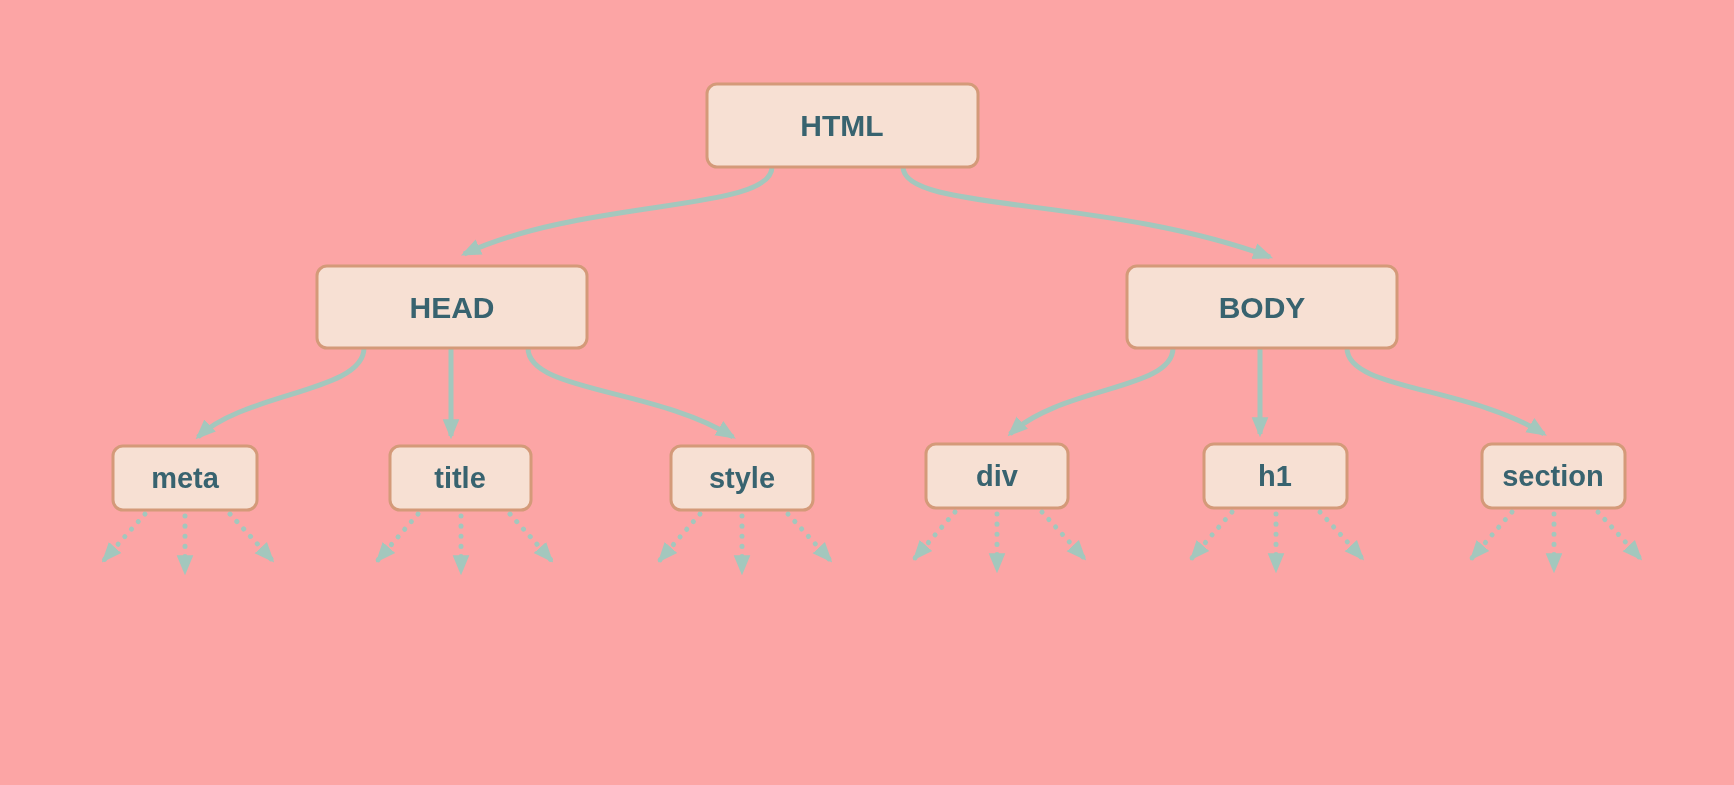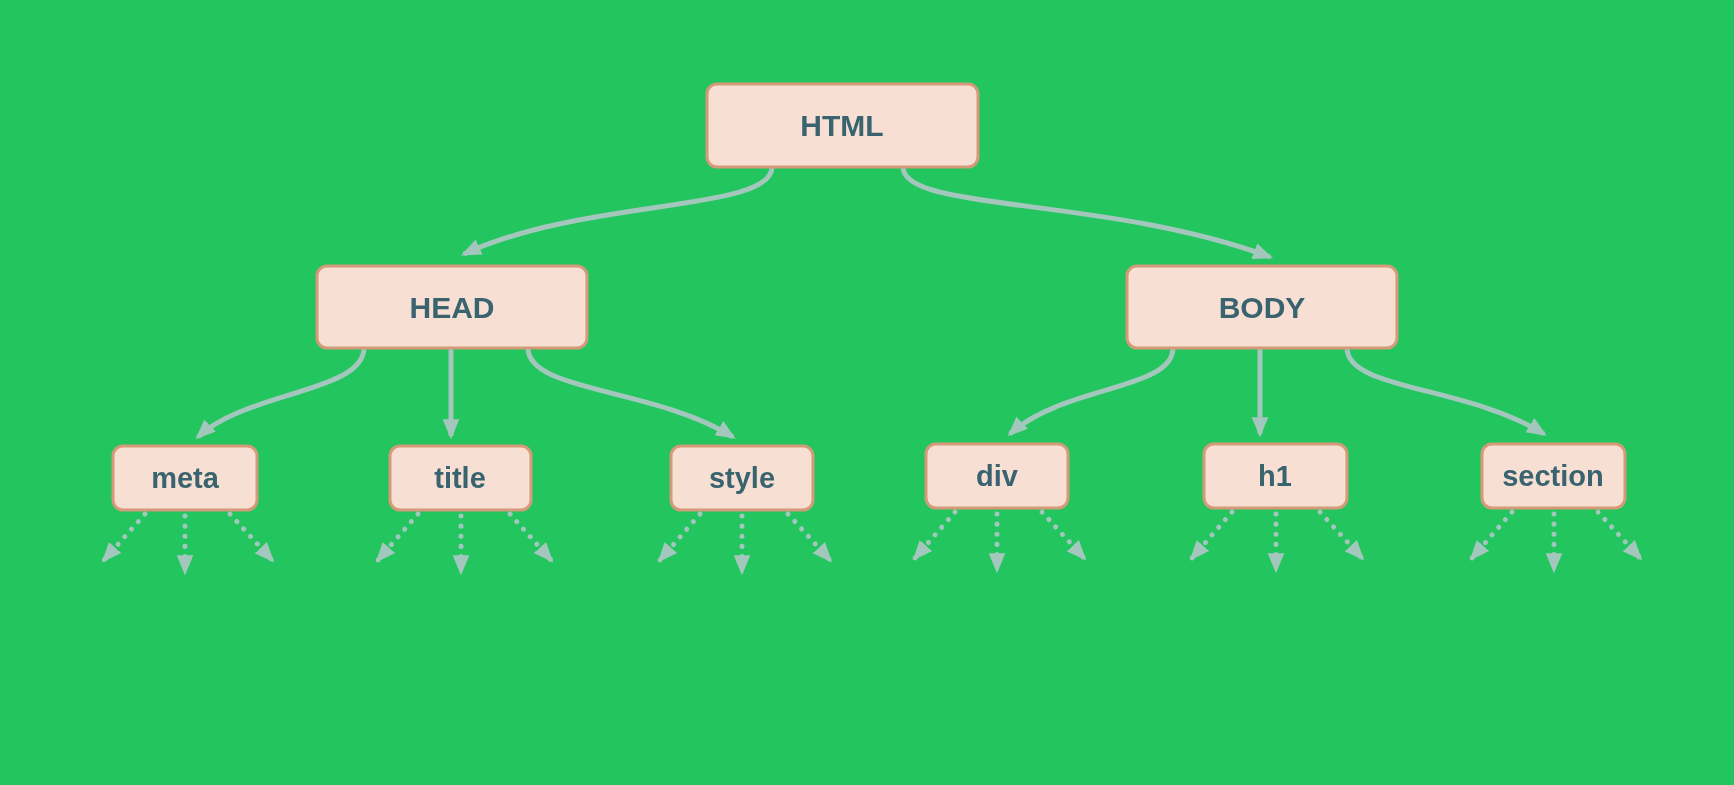--- a/index.html
+++ b/index.html
@@ -4,21 +4,21 @@
 <style>
   html, body {
     margin: 0;
     padding: 0;
     background: #ffffff;
   }
   .canvas {
     position: relative;
     width: 1734px;
     height: 785px;
-    background: #22c55e;
+    background: #fca5a5;
     overflow: hidden;
   }
   svg {
     display: block;
     width: 1734px;
     height: 785px;
   }
   .edge {
     fill: none;
     stroke: #A3C7BD;

